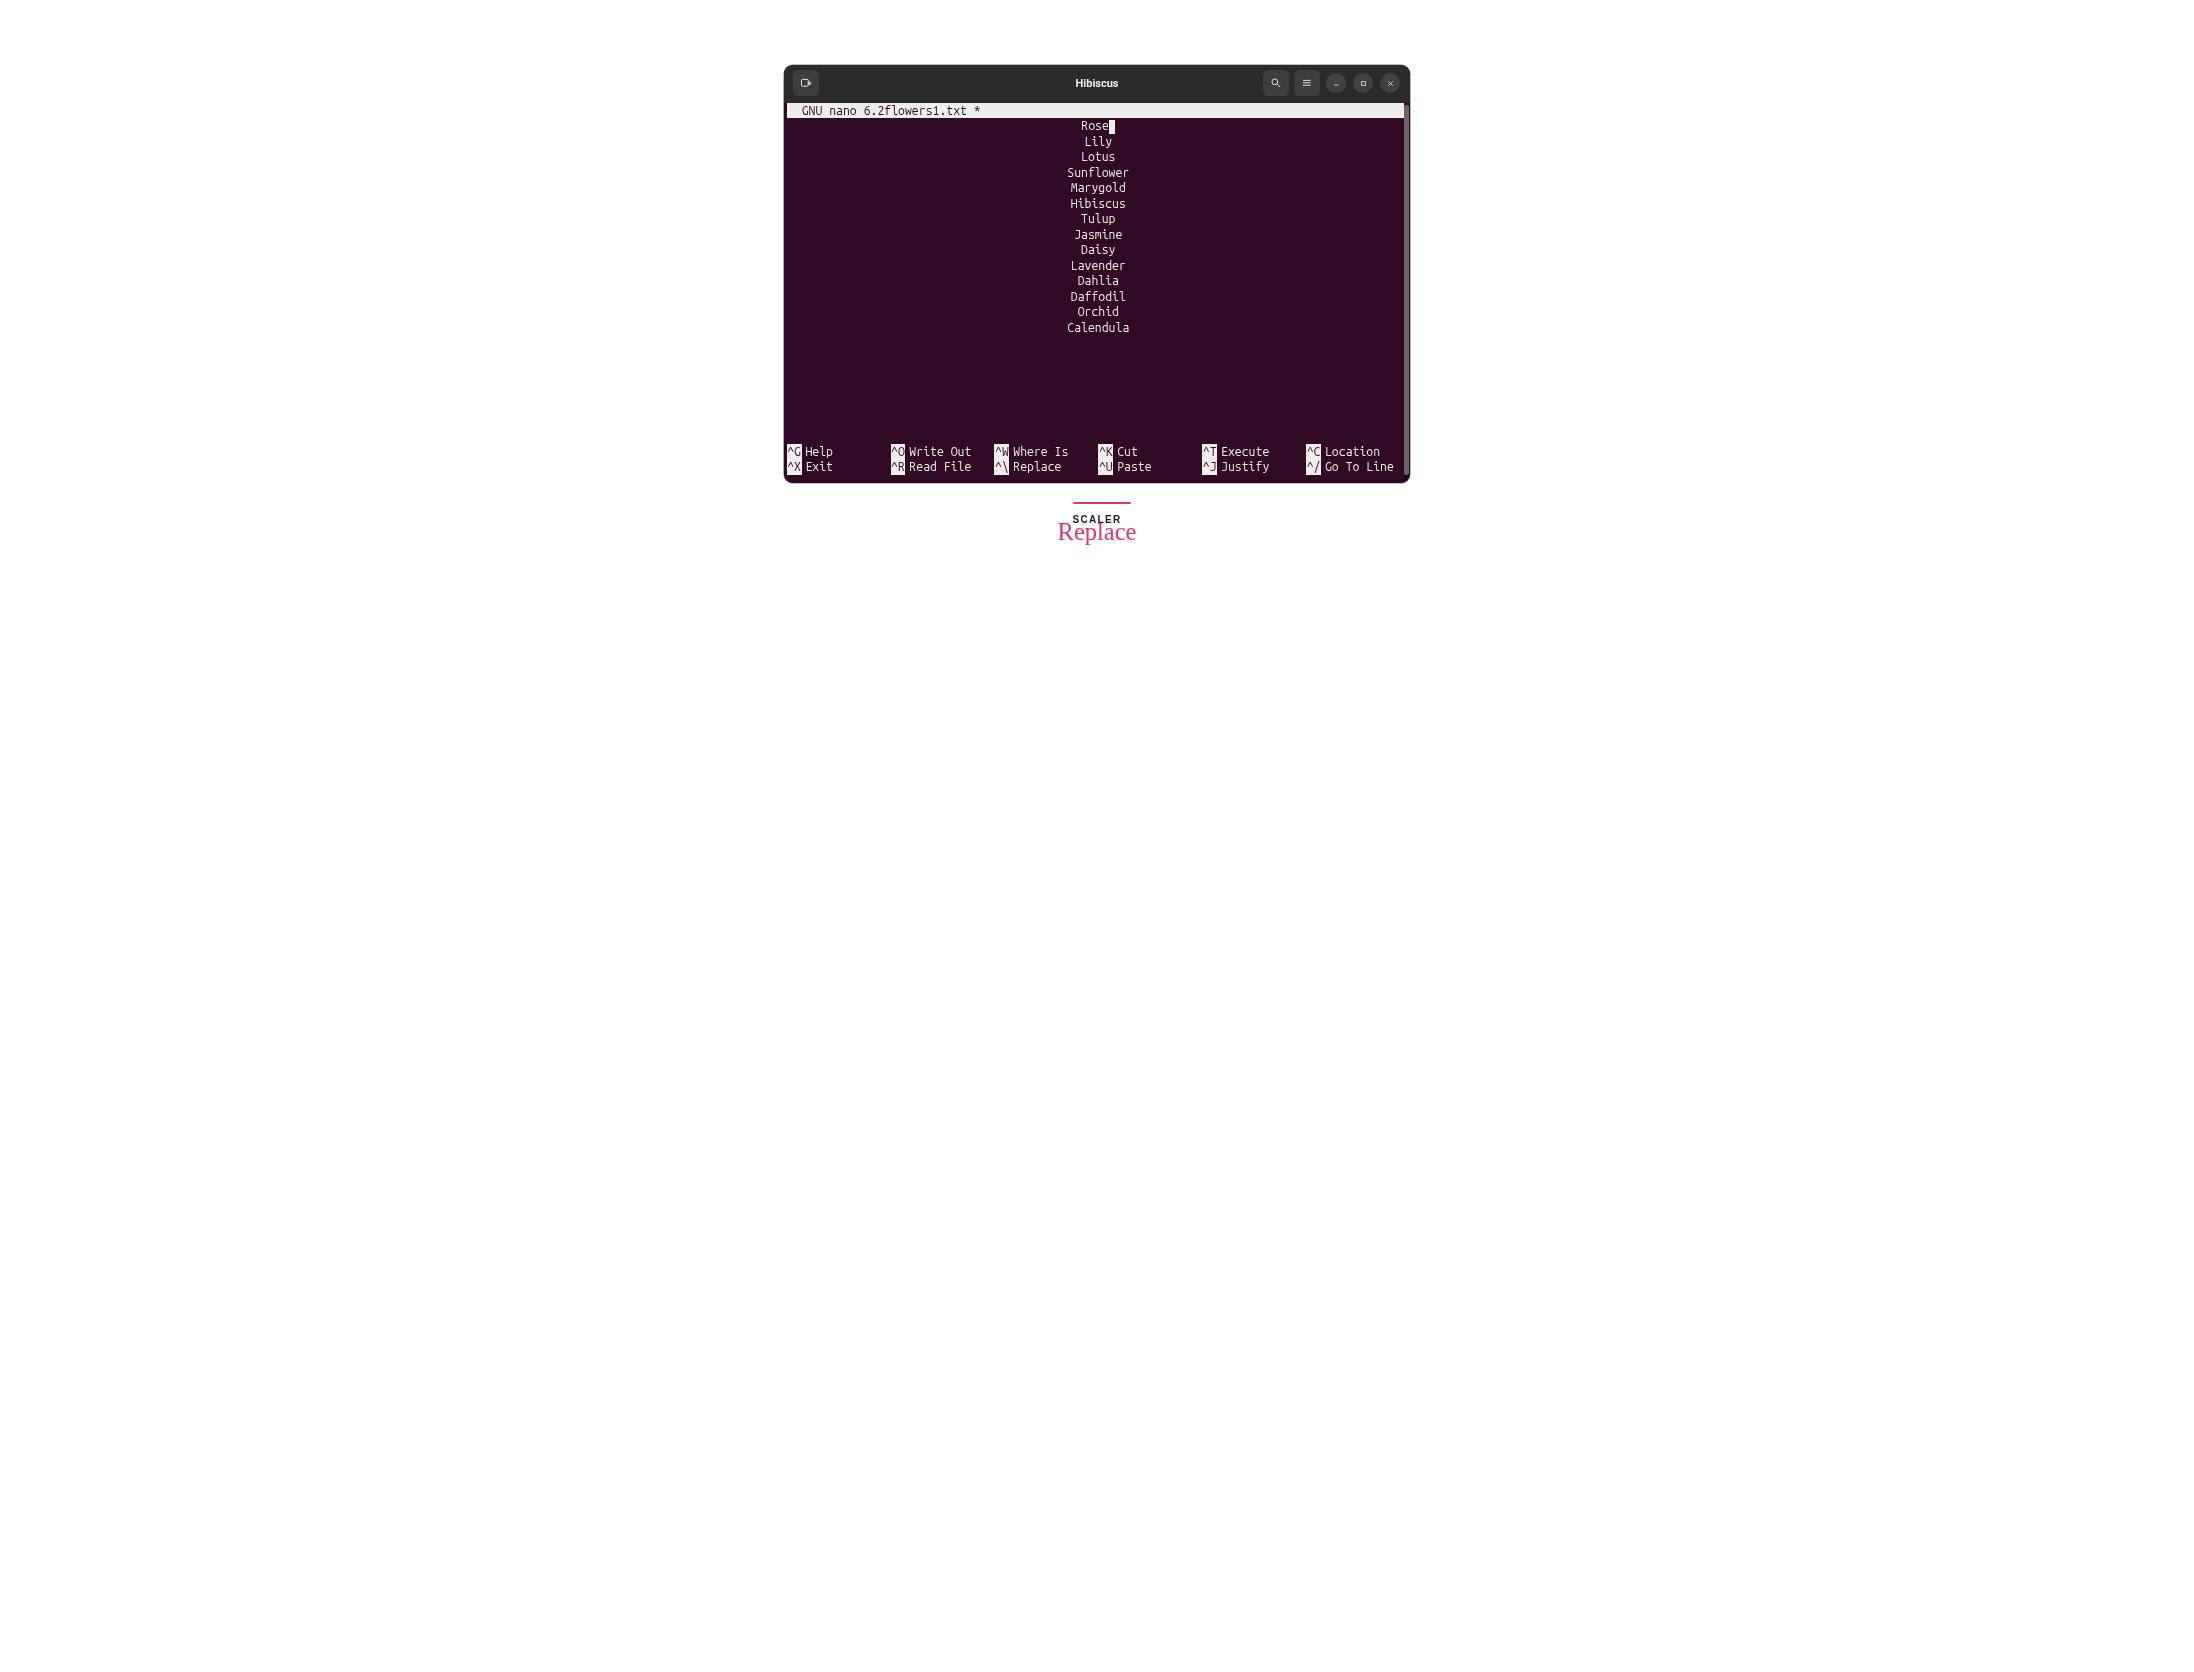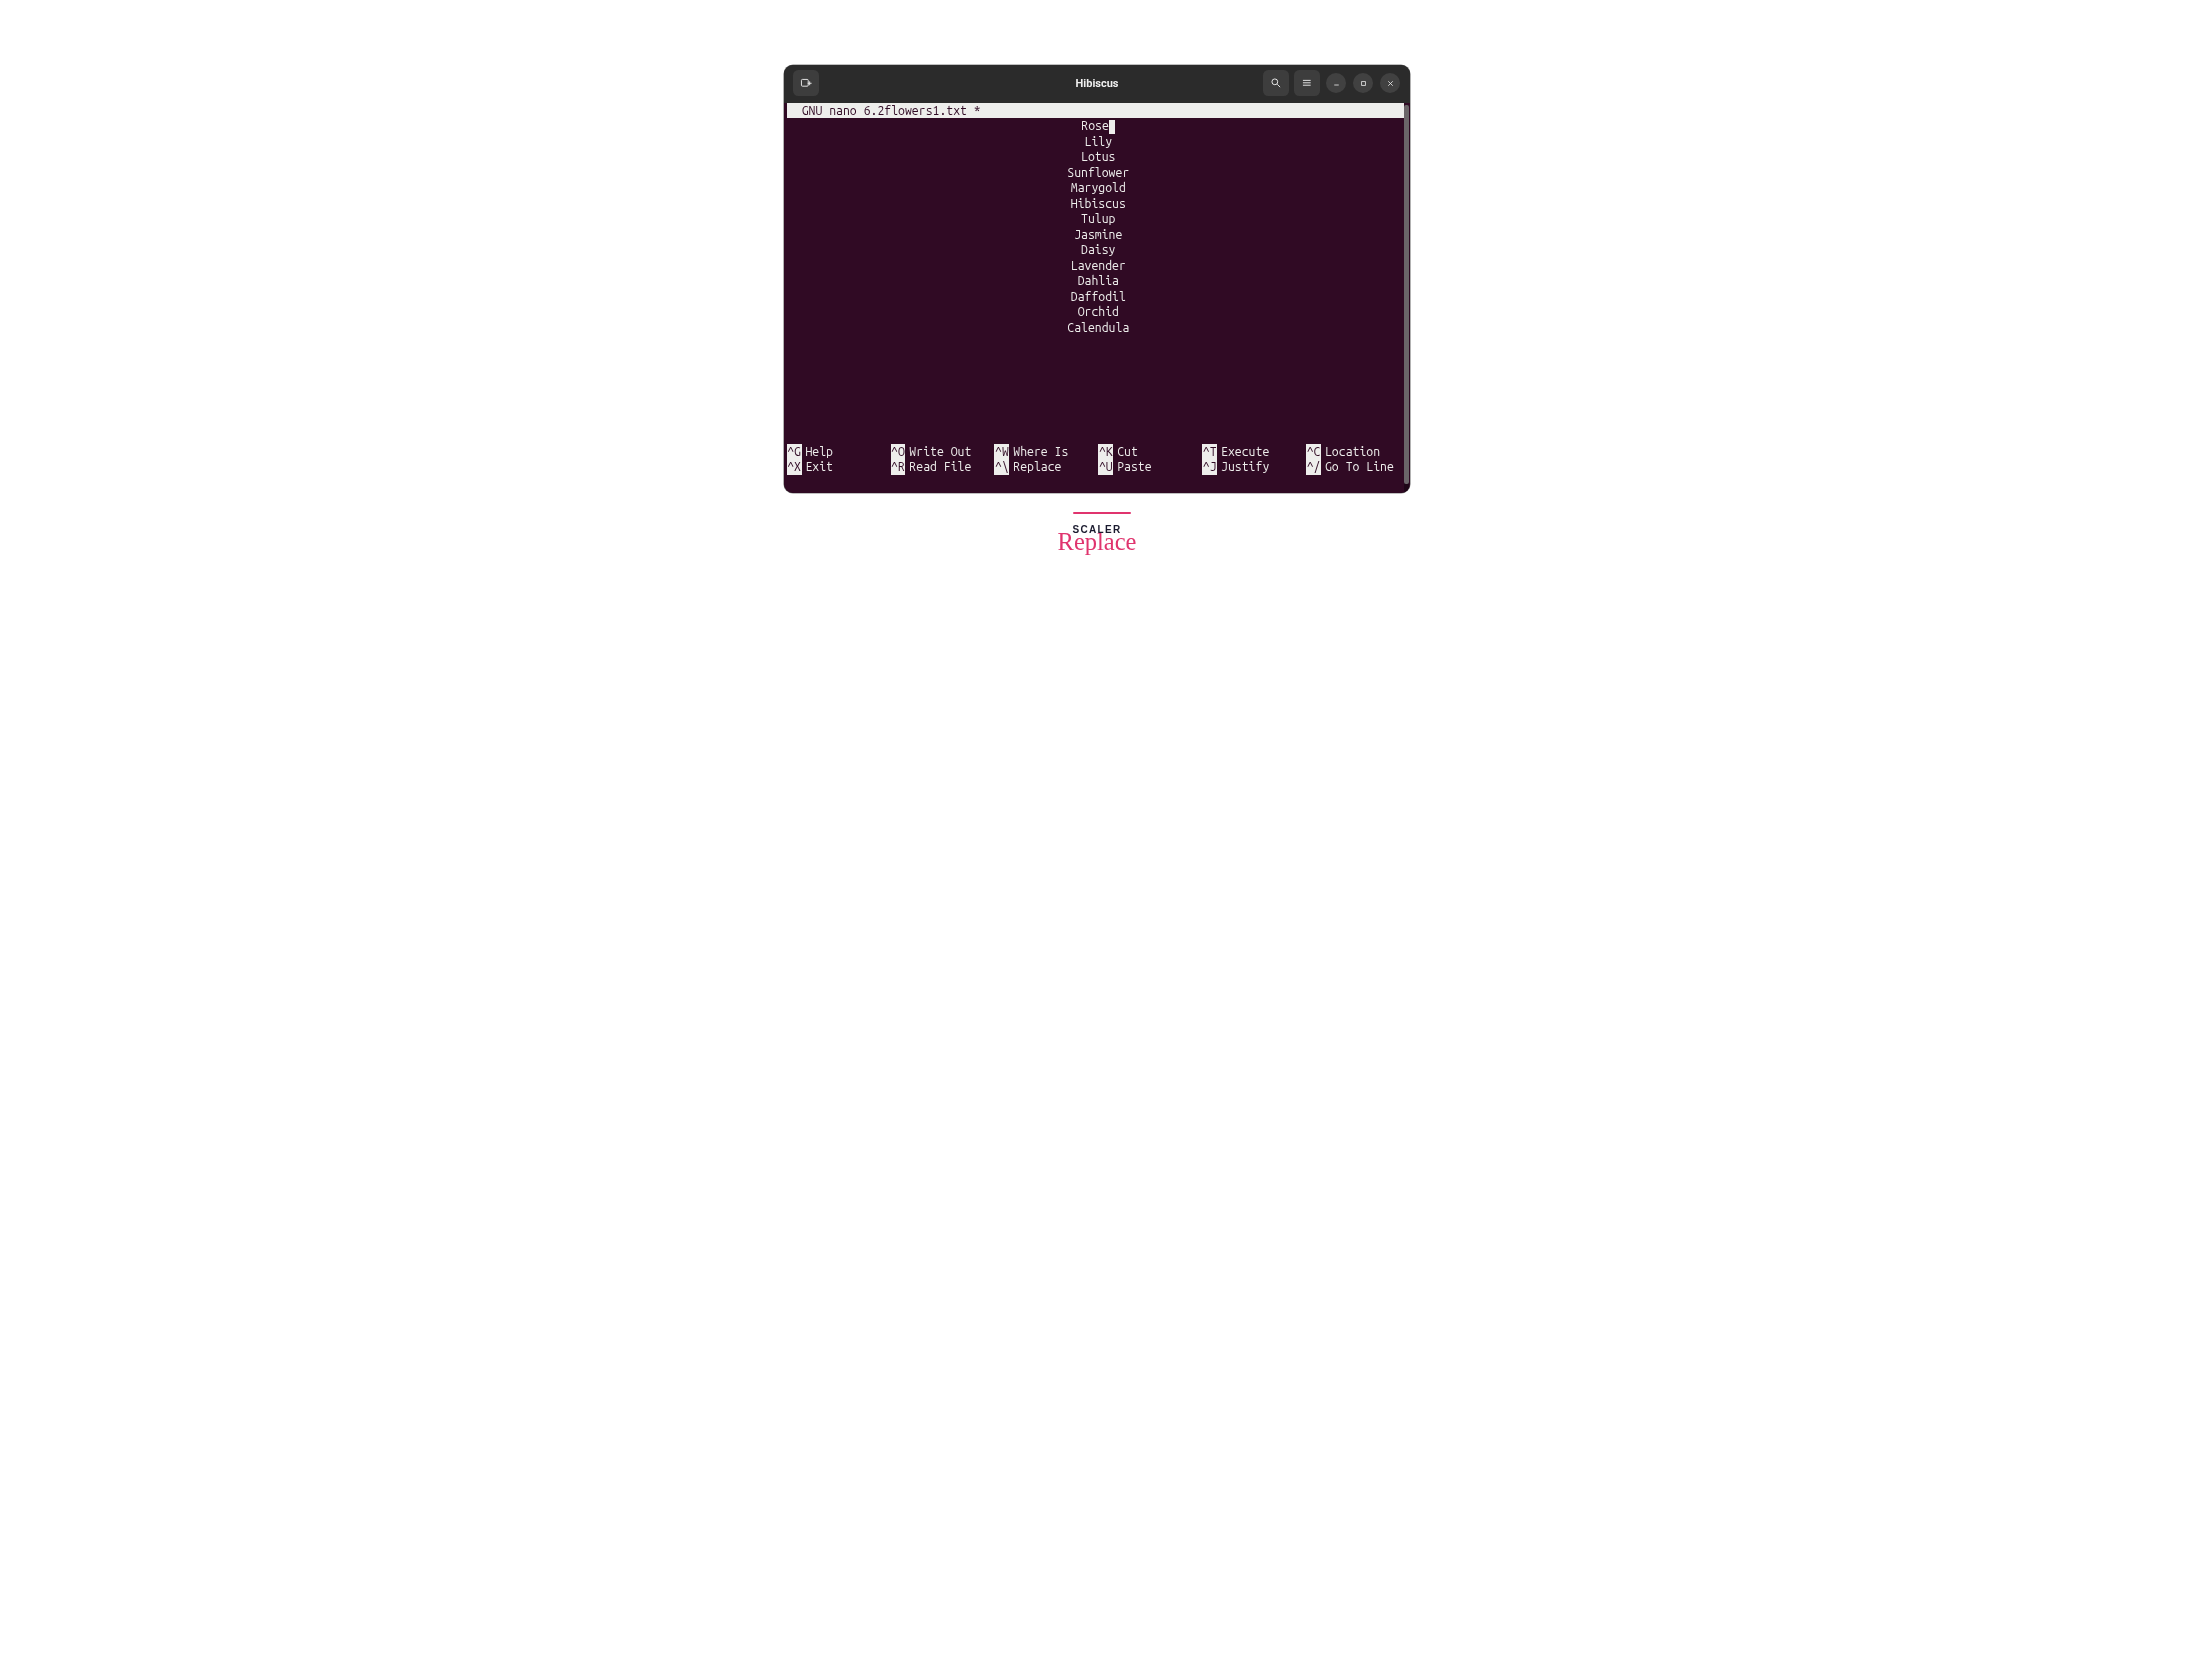--- a/index.html
+++ b/index.html
@@ -62,21 +62,21 @@
     cursor: pointer;
   }
   .tb-round svg { width: 9px; height: 9px; stroke: #e8e8e8; fill: none; stroke-width: 2.2; }
   .terminal-body {
     background: #300a24;
     font-family: "Ubuntu Mono", "DejaVu Sans Mono", Consolas, monospace;
     font-size: 12.3px;
     line-height: 15.5px;
     color: #eeeeec;
     position: relative;
-    padding-bottom: 16px;
+    padding-bottom: 6px;
   }
   .nano-header {
     background: #eeeeec;
     color: #300a24;
     display: flex;
     white-space: pre;
     padding: 0 1.3px;
     margin: 1.9px 6.5px 0 2.6px;
   }
   .nano-header .left { flex: 0 0 auto; }

